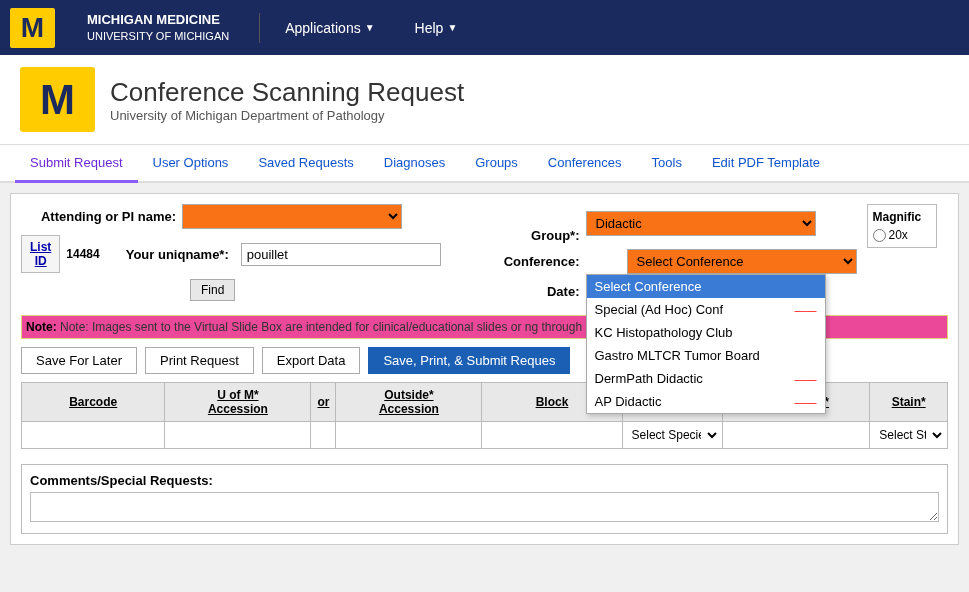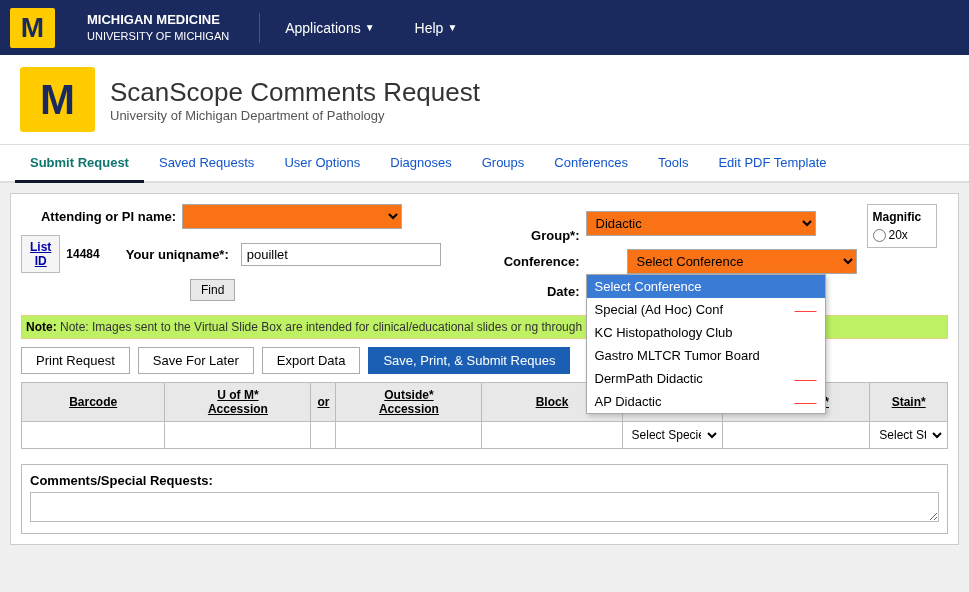--- a/index.html
+++ b/index.html
@@ -94,23 +94,23 @@
       padding: 0 15px;
     }
     .tab {
       padding: 10px 15px;
       cursor: pointer;
       font-size: 13px;
       border-bottom: 3px solid transparent;
       margin-bottom: -2px;
     }
     .tab.active {
-      border-bottom: 3px solid #0f172a;
-      color: #0f766e;
-      font-weight: bold;
+      border-bottom: 3px solid #8b5cf6;
+      color: #6d28d9;
+      font-weight: normal;
     }
     .tab.link {
       color: #1155cc;
     }
 
     
     .main-content {
       background: white;
       margin: 10px;
       padding: 10px;
@@ -147,21 +147,21 @@
       padding: 3px 10px;
       cursor: pointer;
       font-size: 12px;
       margin-left: 4px;
     }
 
     .note-text {
       font-size: 12px;
       color: #333;
       margin: 5px 0;
-      background: #bef264;
+      background: #ec4899;
       padding: 4px;
       border: 1px solid #e0d080;
     }
     .note-text b { color: #000; }
 
     .action-buttons {
       display: flex;
       gap: 8px;
       margin: 8px 0;
     }
@@ -281,29 +281,29 @@
   </div>
   <div class="nav-menu-item" style="margin-left:20px;">
     <span>Help</span>
     <span class="dropdown-arrow">▼</span>
   </div>
 </div>
 
 <div class="sub-header">
   <div class="sub-logo-m">M</div>
   <div class="sub-header-text">
-    <h1>ScanScope Comments Request</h1>
+    <h1>Conference Scanning Request</h1>
     <p>University of Michigan Department of Pathology</p>
   </div>
 </div>
 
 <div class="tab-bar">
   <div class="tab active">Submit Request</div>
+  <div class="tab link">User Options</div>
   <div class="tab link">Saved Requests</div>
-  <div class="tab link">User Options</div>
   <div class="tab link">Diagnoses</div>
   <div class="tab link">Groups</div>
   <div class="tab link">Conferences</div>
   <div class="tab link">Tools</div>
   <div class="tab link">Edit PDF Template</div>
 </div>
 
 <div class="main-content">
 
   <div style="display:flex; gap:10px; align-items:flex-start; margin-bottom:6px;">
@@ -378,22 +378,22 @@
         </div>
       </div>
     </div>
   </div>
 
   <div class="note-text">
     <b>Note:</b> <span>Note: Images sent to the Virtual Slide Box are intended for clinical/educational slides or</span> <span>ng through</span>
   </div>
 
   <div class="action-buttons">
+    <button class="btn-secondary">Save For Later</button>
     <button class="btn-secondary">Print Request</button>
-    <button class="btn-secondary">Save For Later</button>
     <button class="btn-secondary">Export Data</button>
     <button class="btn-primary">Save, Print, &amp; Submit Reques</button>
   </div>
 
   <table class="data-table">
     <thead>
       <tr>
         <th>Barcode</th>
         <th>U of M*<br>Accession</th>
         <th>or</th>

